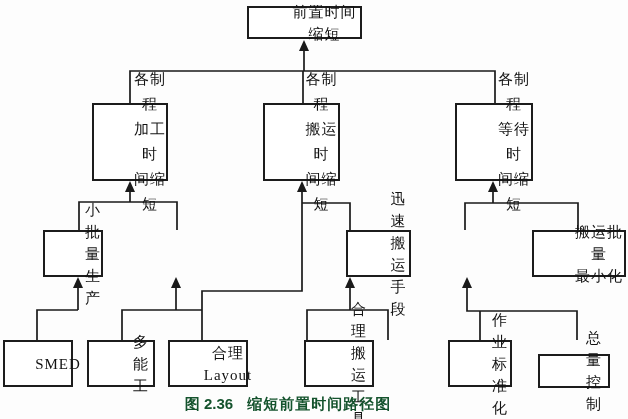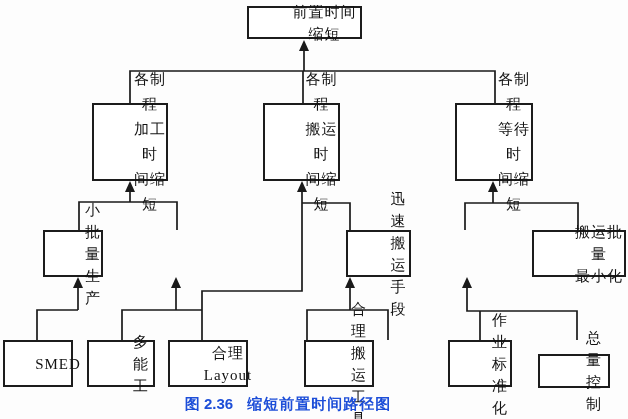--- a/index.html
+++ b/index.html
@@ -25,21 +25,21 @@
     font-size:15px;
     line-height:22px;
     letter-spacing:1px;
     padding-left:40px;
   }
   .lvl2{line-height:25px;}
   .caption{
     position:absolute;left:0;top:395px;width:576px;
     text-align:center;
     font-family:"Liberation Sans", sans-serif;
-    font-weight:bold;font-size:15px;color:#1d4ed8;
+    font-weight:bold;font-size:15px;color:#14532d;
     letter-spacing:1px;
   }
   .caption .num{margin-right:14px;letter-spacing:0;}
 </style>
 </head>
 <body>
 
 <div id="page">
 
   <svg id="wires" viewBox="0 0 628 419" xmlns="http://www.w3.org/2000/svg">

